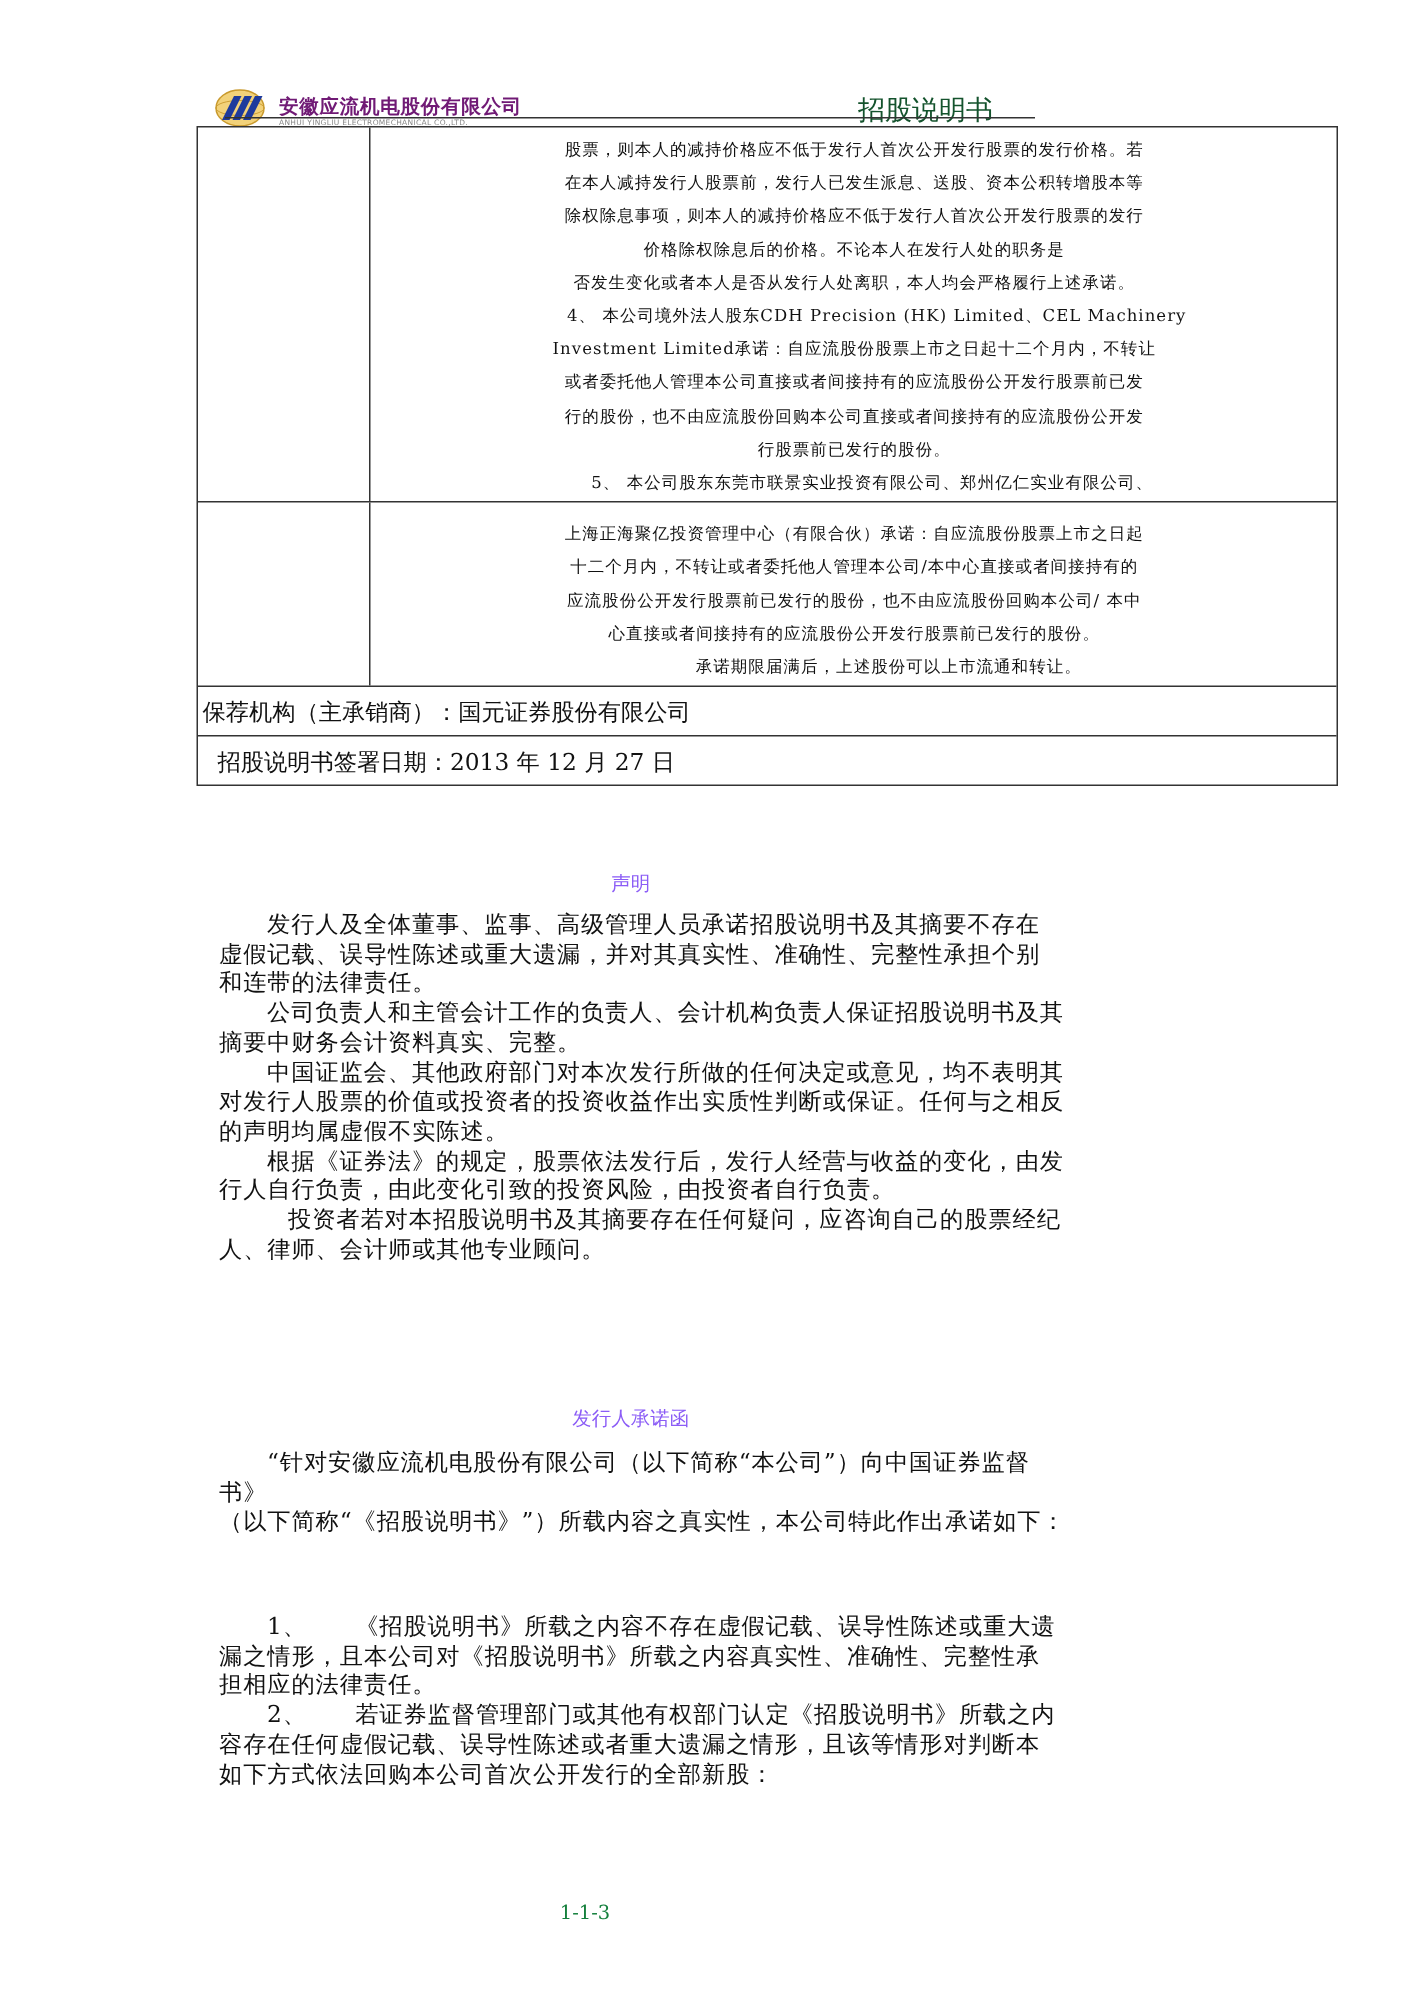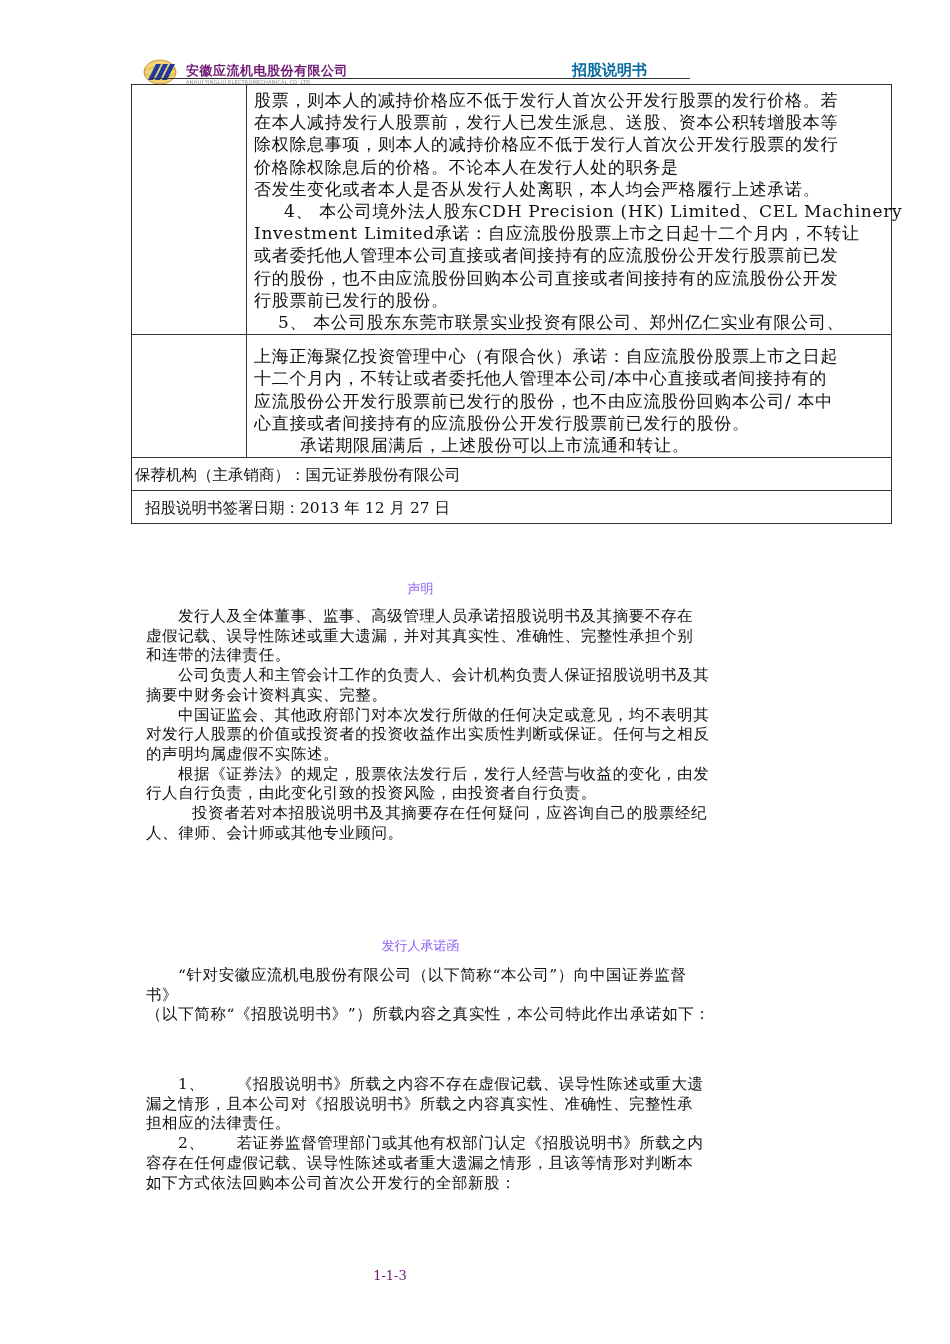--- a/index.html
+++ b/index.html
@@ -6,42 +6,42 @@
     body { width: 950px; height: 1344px; position: relative; overflow: hidden; color: #111; }
     .page { position: absolute; left: 0; top: 0; width: 950px; height: 1344px; }
     .serif { font-family: "DejaVu Serif", "Liberation Serif", serif; }
     .sans { font-family: "DejaVu Sans", "Liberation Sans", sans-serif; }
 
     
     .header { position: absolute; left: 140px; top: 58px; width: 752px; height: 26px; }
     .logo { position: absolute; left: 2px; top: 0; width: 42px; height: 28px; }
     .logo-name { position: absolute; left: 46px; top: 4px; font-size: 13px; font-weight: bold; color: #701a75; letter-spacing: 0.5px; white-space: nowrap; }
     .logo-en { position: absolute; left: 46px; top: 21px; font-size: 5px; color: #888; white-space: nowrap; letter-spacing: 0.2px; }
-    .header-title { position: absolute; left: 432px; top: 3px; font-size: 15px; color: #0369a1; font-weight: bold; }
+    .header-title { position: absolute; left: 432px; top: 3px; font-size: 18px; color: #14532d; }
     .header-rule { position: absolute; left: 150px; top: 78px; width: 540px; border-top: 1px solid #333; }
 
     
     .tbl { position: absolute; left: 131px; top: 84px; width: 761px; border: 1.5px solid #333; box-sizing: border-box; }
     .row { display: flex; border-bottom: 1.5px solid #333; }
     .row:last-child { border-bottom: none; margin-left: 10px; }
     .cell-left { width: 114px; border-right: 1.5px solid #333; flex-shrink: 0; }
     .cell-right { flex: 1; padding: 4px 6px 1px 7px; }
     .full-cell { flex: 1; padding: 6px 3px 4px 3px; font-size: 15.5px; line-height: 22px; }
-    .tline { font-size: 17px; line-height: 22.2px; white-space: nowrap; overflow: hidden; letter-spacing: 0.7px; }
+    .tline { font-size: 11px; line-height: 22.2px; white-space: nowrap; overflow: hidden; letter-spacing: 0.7px; text-align: center; }
     .indent1 { padding-left: 30px; }
     .indent2 { padding-left: 46px; }
 
     
     .sec-title { position: absolute; left: 0; width: 841px; text-align: center; font-size: 13px; color: #8b5cf6; }
     .para { position: absolute; left: 146px; width: 700px; }
     .pline { font-size: 15.5px; line-height: 19.7px; white-space: nowrap; letter-spacing: 0.6px; }
     .ind { padding-left: 32px; }
     .ind-wide { padding-left: 46px; }
 
-    .footer { position: absolute; left: 0; width: 780px; top: 1268px; text-align: center; font-size: 13px; color: #701a75; }
+    .footer { position: absolute; left: 0; width: 780px; top: 1268px; text-align: center; font-size: 13px; color: #15803d; }
   </style>
 </head>
 <body>
 
 <div class="page">
 
   <div class="header">
     <svg class="logo" viewBox="0 0 42 28">
       <ellipse cx="18" cy="14" rx="16" ry="12" fill="#f2d27a" stroke="#c99a2e" stroke-width="1"></ellipse>
       <ellipse cx="18" cy="14" rx="16" ry="5" fill="none" stroke="#c99a2e" stroke-width="0.6"></ellipse>

